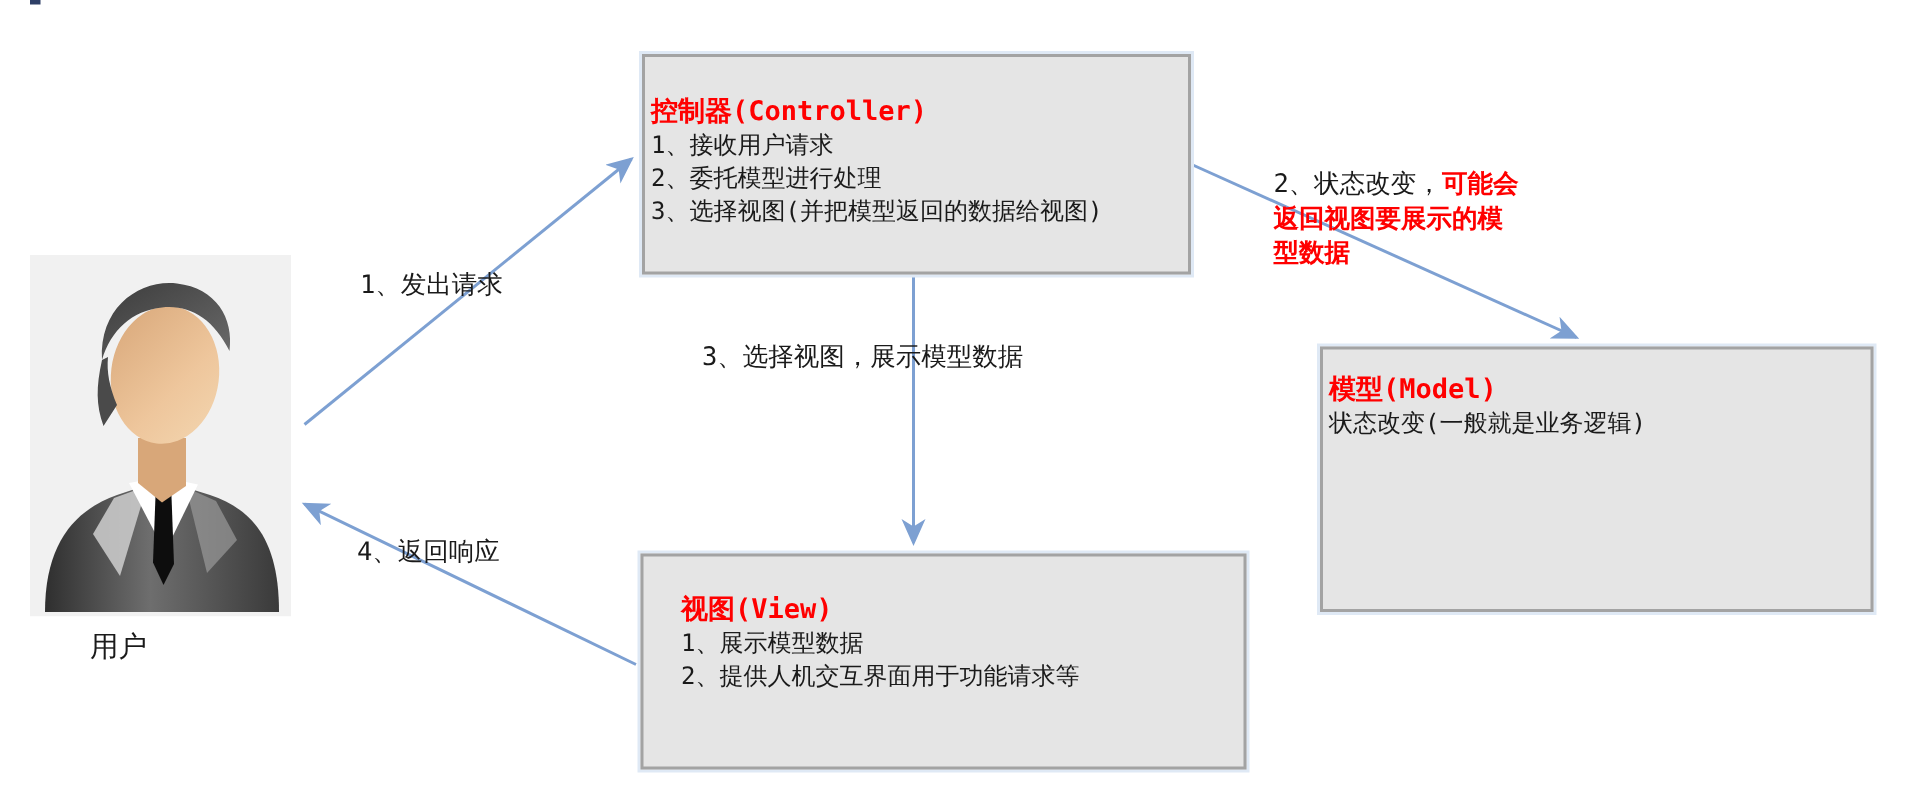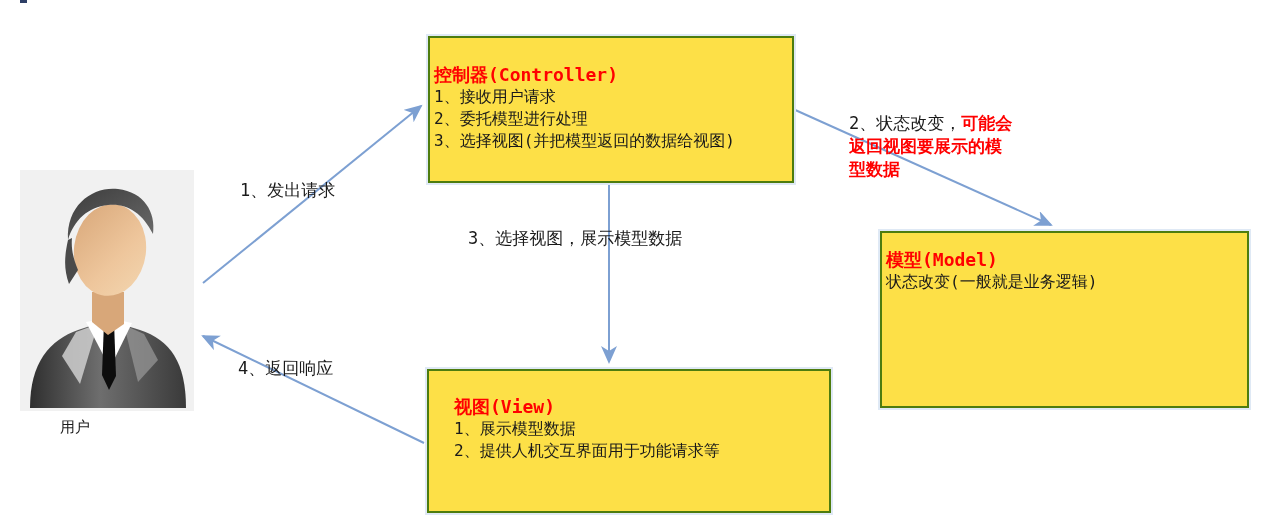--- a/index.html
+++ b/index.html
@@ -3,42 +3,42 @@
 <meta charset="utf-8">
 <style>
   html,body{margin:0;padding:0;background:#fff;}
   #stage{
     position:relative;width:1277px;height:532px;background:#fff;overflow:hidden;
     font-family:"DejaVu Sans Mono","Liberation Mono",monospace;
     color:#1a1a1a;
   }
   #arrow-layer{position:absolute;left:0;top:0;z-index:1;}
   .box{
-    position:absolute;z-index:2;background:#fde047;box-sizing:border-box;
-    border:2px solid #4d7c0f;
+    position:absolute;z-index:2;background:#e5e5e5;box-sizing:border-box;
+    border:2px solid #a3a3a3;
     box-shadow:0 0 0 2px #dfe9f5;
   }
   .box-inner{padding:4px;}
   .box-title{font-weight:bold;color:#ff0000;font-size:18px;line-height:22px;white-space:nowrap;}
   .line{font-size:16px;line-height:22px;white-space:nowrap;}
   .indented .line{padding-left:28px;}
   #controller-box{left:428px;top:36px;width:366px;height:147px;}
   #controller-box .box-inner{padding-top:26px;padding-left:4px;}
   #model-box{left:880px;top:231px;width:369px;height:177px;}
   #model-box .box-inner{padding-top:16px;padding-left:4px;}
   #view-box{left:427px;top:369px;width:404px;height:144px;padding-left:20px;}
   #view-box .box-inner{padding-top:25px;padding-left:5px;}
   .arrow-label{position:absolute;z-index:3;font-size:17px;line-height:22px;white-space:nowrap;}
   #request-label{left:240px;top:179px;}
   #select-view-label{left:468px;top:227px;text-align:right;}
   #response-label{left:238px;top:357px;}
   #state-label{left:849px;top:112px;width:168px;white-space:normal;line-height:23px;}
   #state-label .red{color:#ff0000;font-weight:bold;}
   #user-figure{position:absolute;left:20px;top:170px;width:174px;height:241px;z-index:2;}
-  #user-label{position:absolute;left:60px;top:418px;font-size:15px;z-index:2;}
+  #user-label{position:absolute;left:60px;top:418px;font-size:19px;z-index:2;}
   #corner-artifact{position:absolute;left:20px;top:0;width:7px;height:3px;background:#2e3f66;z-index:4;}
 </style>
 </head>
 <body>
 
 <div id="stage">
 
   <div id="corner-artifact"></div>
 
   <svg id="arrow-layer" width="1277" height="532" viewBox="0 0 1277 532">

